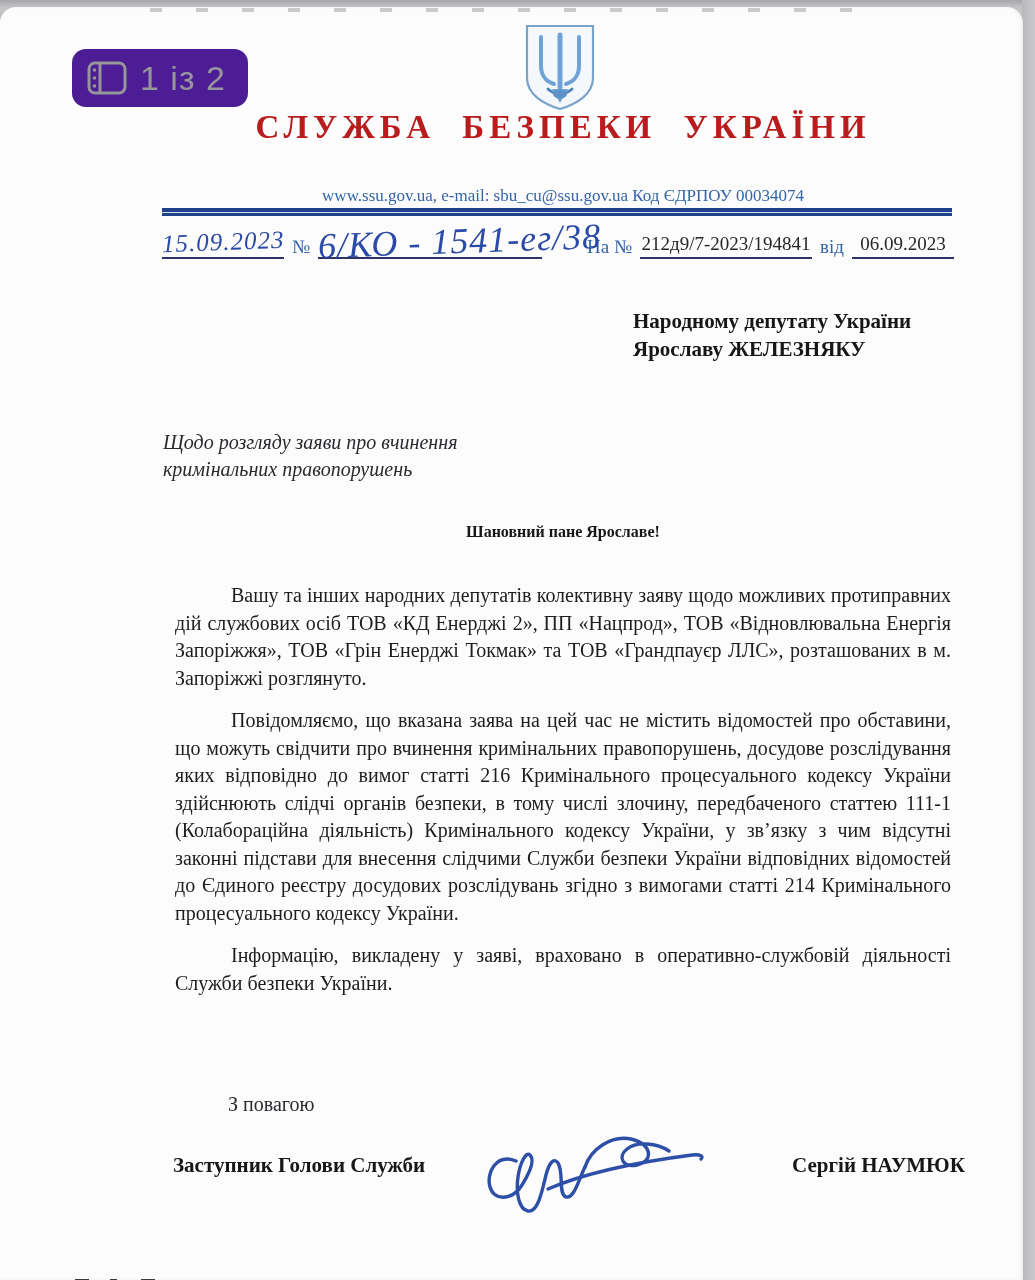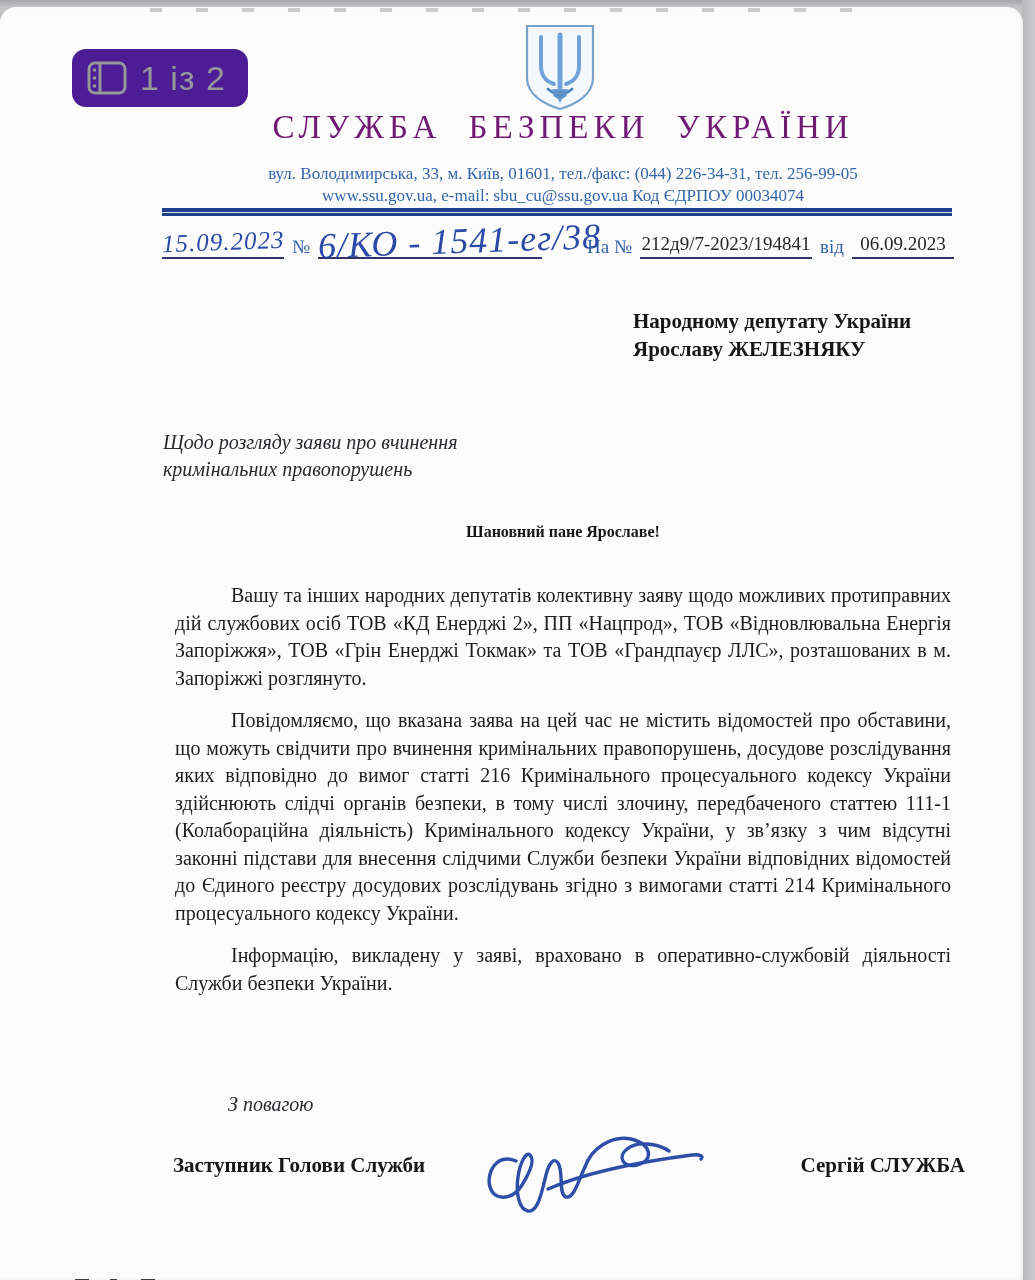--- a/index.html
+++ b/index.html
@@ -24,21 +24,21 @@
     position:absolute;left:72px;top:42px;width:176px;height:58px;
     background:#4c1d95;border-radius:14px;display:flex;align-items:center;
     gap:12px;padding:0 14px;box-sizing:border-box;
     font-family:"Liberation Sans", sans-serif;color:#96969b;
   }
   .pill .num{font-size:34px;letter-spacing:1px;}
   
   .emblem{position:absolute;left:518px;top:16px;}
   .org-name{
     position:absolute;left:140px;top:102px;width:846px;text-align:center;
-    color:#701a75;font-weight:normal;font-size:33px;letter-spacing:5px;word-spacing:14px;
+    color:#b91c1c;font-weight:bold;font-size:33px;letter-spacing:5px;word-spacing:14px;
   }
   .addr{position:absolute;left:140px;width:846px;text-align:center;color:#3465a8;font-size:17px;}
   .addr1{top:157px;}
   .addr2{top:179px;}
   .rule{
     position:absolute;left:162px;top:201px;width:790px;height:8px;
     background:linear-gradient(180deg,#20418e 0 52%,#d6deee 52% 68%,#20418e 68% 100%);
   }
   
   .refrow{
@@ -56,21 +56,21 @@
   .typed{font-size:19px;color:#26262a;}
   .f-reply{width:172px;padding-bottom:2px;}
   .f-rdate{width:102px;padding-bottom:2px;}
   
   .recipient{position:absolute;left:633px;top:300px;font-weight:bold;font-size:21px;line-height:28px;color:#17171a;}
   .subject{position:absolute;left:163px;top:422px;font-style:italic;font-size:20px;line-height:27px;color:#2a2a2e;}
   .salutation{position:absolute;left:160px;top:516px;width:806px;text-align:center;font-weight:bold;font-size:16px;color:#17171a;}
   .bodytext{position:absolute;left:160px;top:560px;width:806px;
     font-size:20px;line-height:27.5px;color:#1d1d1f;text-align:justify;}
   .bodytext p{margin:15px;text-indent:56px;}
-  .regards{position:absolute;left:228px;top:1086px;font-style:italic;font-size:20px;color:#2a2a2e;}
+  .regards{position:absolute;left:228px;top:1086px;font-size:20px;color:#2a2a2e;}
   .signrow{position:absolute;left:173px;top:1146px;width:792px;display:flex;justify-content:space-between;
     font-weight:bold;font-size:21px;color:#17171a;}
   .signature{position:absolute;left:478px;top:1118px;}
   .qr{position:absolute;left:75px;top:1268px;}
 </style>
 </head>
 <body>
 
 <div class="top-band"></div>
 <div class="right-band"></div>
@@ -86,21 +86,20 @@
         <path d="M61,14 V43 C61,53 55,59 48,61"></path>
         <path d="M42,12 V64" stroke-width="5"></path>
         <path d="M30,66 C36,72 48,72 54,66" stroke="#4f86bd" stroke-width="3"></path>
       </g>
       <path d="M42,80 L34,66 H50 Z" fill="#6fa3d8"></path>
       <ellipse cx="42" cy="71" rx="7" ry="4.5" fill="#5d92c8"></ellipse>
     </svg>
   </div>
 
   <div class="org-name">СЛУЖБА БЕЗПЕКИ УКРАЇНИ</div>
-  <div class="addr addr1">вул. Володимирська, 33, м. Київ, 01601,  тел./факс: (044) 226-34-31,  тел. 256-99-05</div>
   <div class="addr addr2">www.ssu.gov.ua,  e-mail: sbu_cu@ssu.gov.ua  Код ЄДРПОУ 00034074</div>
   <div class="rule"></div>
 
   <div class="refrow">
     <div class="u-field f-date">
       <span class="hw">15.09.2023</span>
     </div>
     <span class="lbl">№</span>
     <div class="u-field f-num">
       <span class="hw">6/КО - 1541-ег/38</span>
@@ -131,21 +130,21 @@
   <div class="bodytext">
     <p>Вашу та інших народних депутатів колективну заяву щодо можливих протиправних дій службових осіб ТОВ «КД Енерджі 2», ПП «Нацпрод», ТОВ «Відновлювальна Енергія Запоріжжя», ТОВ «Грін Енерджі Токмак» та ТОВ «Грандпауєр ЛЛС», розташованих в м. Запоріжжі розглянуто.</p>
     <p>Повідомляємо, що вказана заява на цей час не містить відомостей про обставини, що можуть свідчити про вчинення кримінальних правопорушень, досудове розслідування яких відповідно до вимог статті 216 Кримінального процесуального кодексу України здійснюють слідчі органів безпеки, в тому числі злочину, передбаченого статтею 111-1 (Колабораційна діяльність) Кримінального кодексу України, у зв’язку з чим відсутні законні підстави для внесення слідчими Служби безпеки України відповідних відомостей до Єдиного реєстру досудових розслідувань згідно з вимогами статті 214 Кримінального процесуального кодексу України.</p>
     <p>Інформацію, викладену у заяві, враховано в оперативно-службовій діяльності Служби безпеки України.</p>
   </div>
 
   <div class="regards">З повагою</div>
 
   <div class="signrow">
     <span>Заступник Голови Служби</span>
-    <span>Сергій СЛУЖБА</span>
+    <span>Сергій НАУМЮК</span>
   </div>
 
   <div class="signature">
     <svg width="232" height="100" viewBox="0 0 232 100">
       <g fill="none" stroke="#2d4fa8" stroke-width="3.4" stroke-linecap="round">
         <path d="M38,36 C18,28 8,48 12,62 C16,76 34,76 44,60 C54,44 56,34 52,30 C48,26 42,38 40,52 C38,66 40,84 50,86 C60,88 64,66 68,50 C71,38 76,32 80,38 C86,47 80,70 88,72 C96,74 101,54 107,42"></path>
         <path d="M107,42 C113,24 133,10 153,14 C173,18 177,36 159,40 C145,43 139,32 149,24 C159,16 179,18 191,26"></path>
         <path d="M70,64 C102,50 152,38 214,30 C222,29 226,31 223,34"></path>
       </g>
     </svg>

